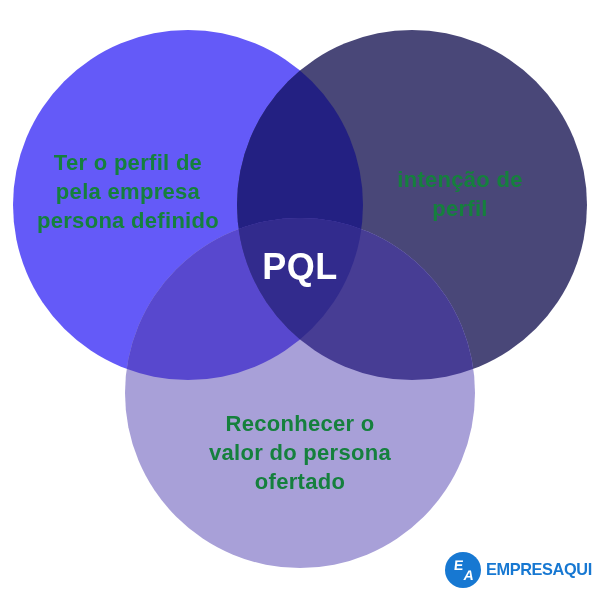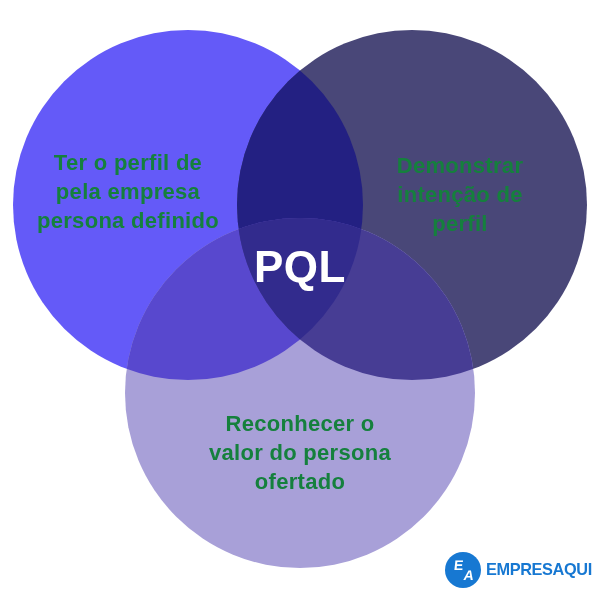--- a/index.html
+++ b/index.html
@@ -35,21 +35,21 @@
   #label-left   { left: 128px; top: 191px; }
   #label-right  { left: 460px; top: 194px; }
   #label-bottom { left: 300px; top: 452px; }
   .pql {
     position: absolute;
     left: 300px;
     top: 268px;
     transform: translate(-50%, -52%);
     color: #ffffff;
     font-weight: 800;
-    font-size: 44px;
+    font-size: 36px;
     letter-spacing: 0.5px;
     white-space: nowrap;
   }
   .brand {
     position: absolute;
     left: 445px;
     top: 552px;
     display: flex;
     align-items: center;
     gap: 5px;
@@ -112,21 +112,20 @@
     </g>
   </svg>
 
   <div class="label" id="label-left">
     <span>Ter o perfil de</span>
     <span>pela empresa</span>
     <span>persona definido</span>
   </div>
 
   <div class="label" id="label-right">
-    <span>Demonstrar</span>
     <span>intenção de</span>
     <span>perfil</span>
   </div>
 
   <div class="label" id="label-bottom">
     <span>Reconhecer o</span>
     <span>valor do persona</span>
     <span>ofertado</span>
   </div>
 

